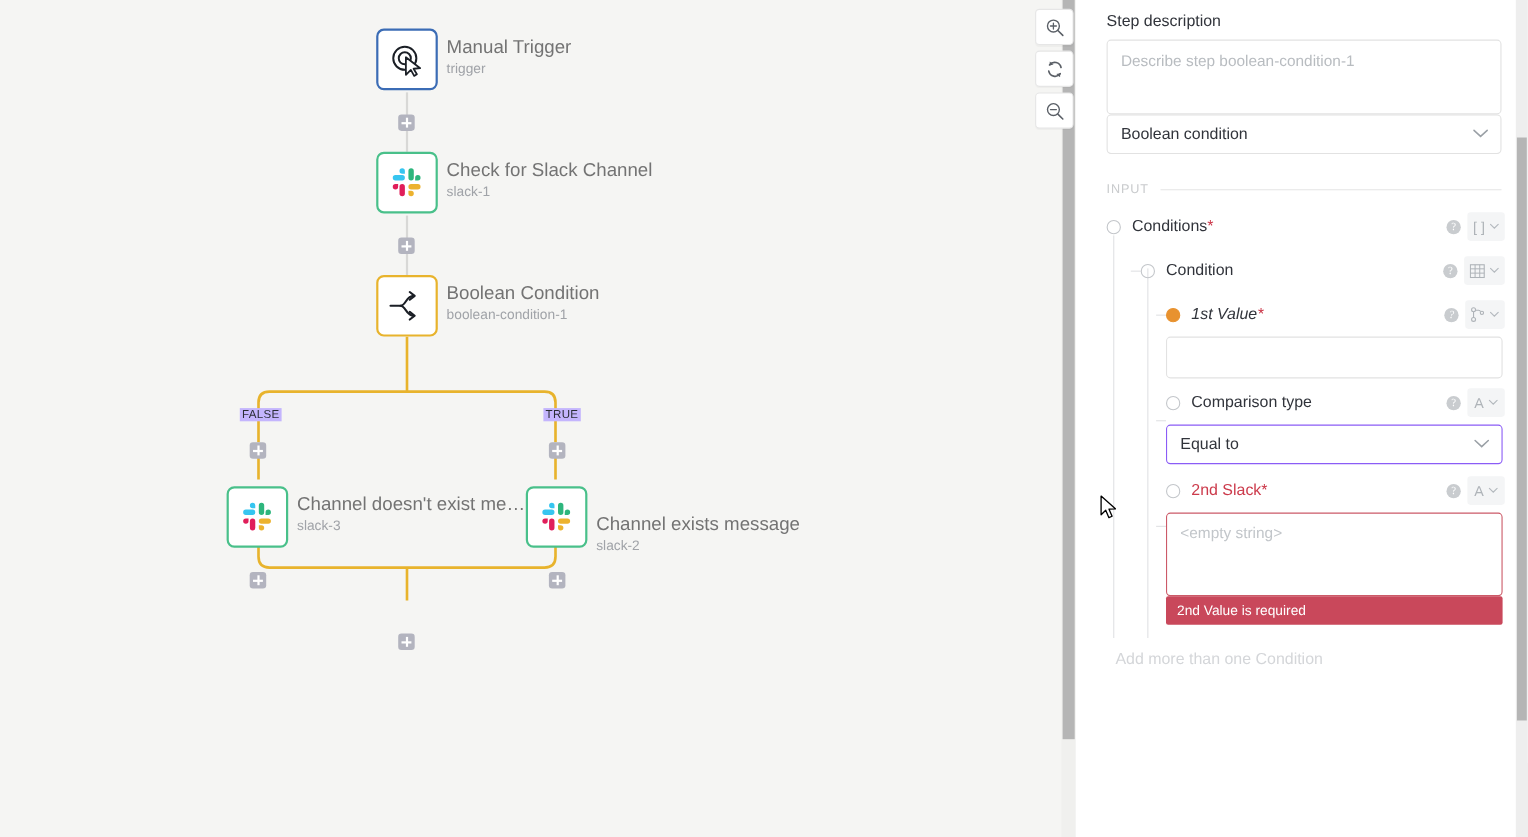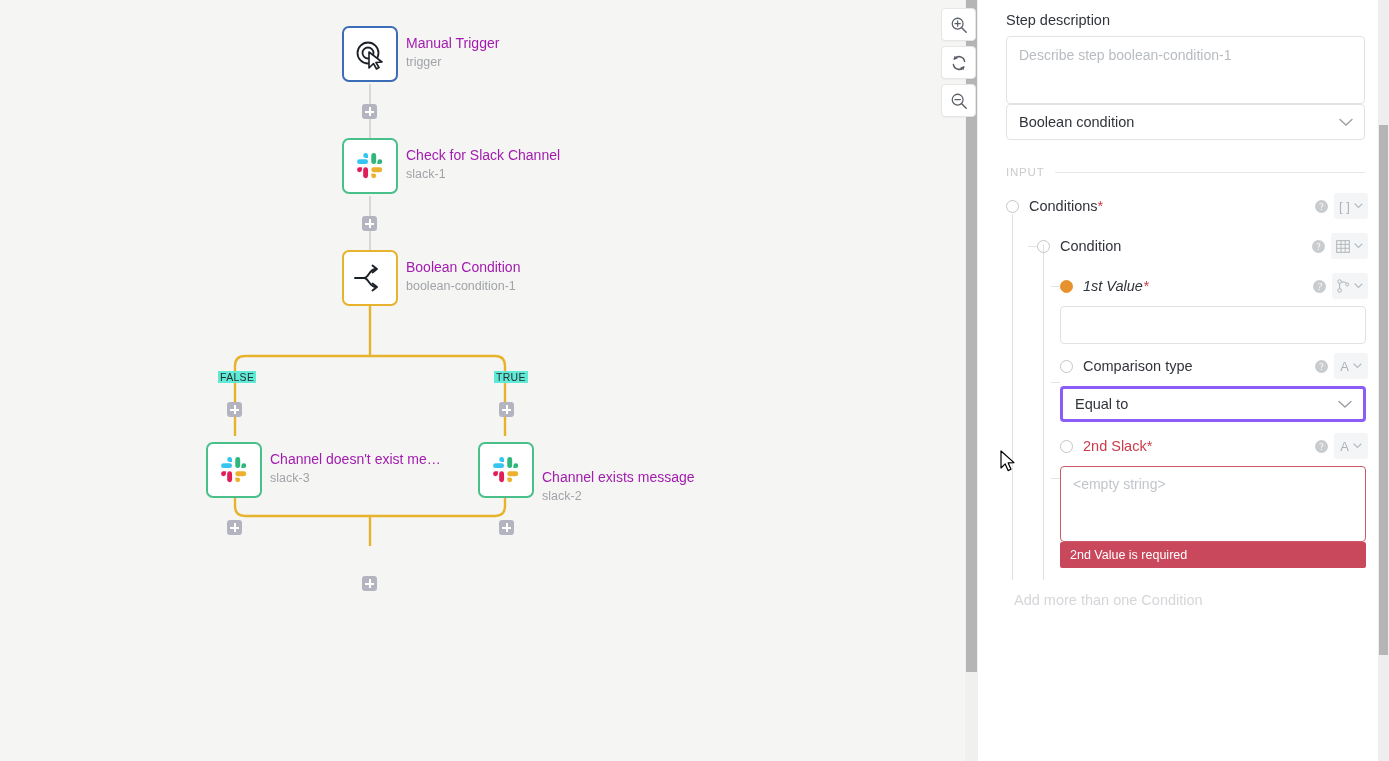--- a/index.html
+++ b/index.html
@@ -63,22 +63,22 @@
   .node.border-green  { border: 2px solid #49c08a; }
   .node.border-amber  { border: 2px solid #e8b32c; }
 
   .node-label {
     position: absolute;
     z-index: 10;
     white-space: nowrap;
     pointer-events: none;
   }
   .node-title {
-    font-size: 14px;
-    color: #a21caf;
+    font-size: 17px;
+    color: #737373;
     line-height: 18px;
     text-align: center;
   }
   .node-sub {
     font-size: 12.5px;
     color: #a0a3a8;
     line-height: 18px;
     margin-top: 1px;
   }
 
@@ -99,21 +99,21 @@
   }
   .plus-btn::before { left: 3px; top: 6.5px; width: 9px; height: 2px; }
   .plus-btn::after  { left: 6.5px; top: 3px; width: 2px; height: 9px; }
 
   .branch-label {
     position: absolute;
     font-size: 10.5px;
     letter-spacing: 0.3px;
     color: #2a2d34;
     z-index: 15;
-    background: #5eead4;
+    background: #c4b5fd;
     padding: 0 2px;
   }
 
   
   #mouse-cursor { position: absolute; left: 1000px; top: 450px; z-index: 200; pointer-events: none; }
 
   
   #side-pane {
     position: relative;
     flex: 1 1 auto;
@@ -224,21 +224,21 @@
   .value-input {
     width: 306px; height: 38px;
     border: 1px solid #e2e2e2; border-radius: 4px;
     background: #ffffff;
     margin: 6px 0 8px 54px;
     cursor: text;
   }
   .value-select {
     position: relative;
     width: 306px; height: 36px;
-    border: 3px solid #8b5cf6; border-radius: 4px;
+    border: 1px solid #8b5cf6; border-radius: 4px;
     background: #ffffff;
     margin: 6px 0 10px 54px;
     display: flex; align-items: center; padding: 0 12px;
     font-size: 14.5px; color: #31343b;
     cursor: pointer;
   }
   .value-select .chev { position: absolute; right: 11px; top: 50%; transform: translateY(-50%); }
   .value-textarea {
     width: 306px; height: 76px;
     border: 1px solid #cc5a68; border-radius: 4px;

